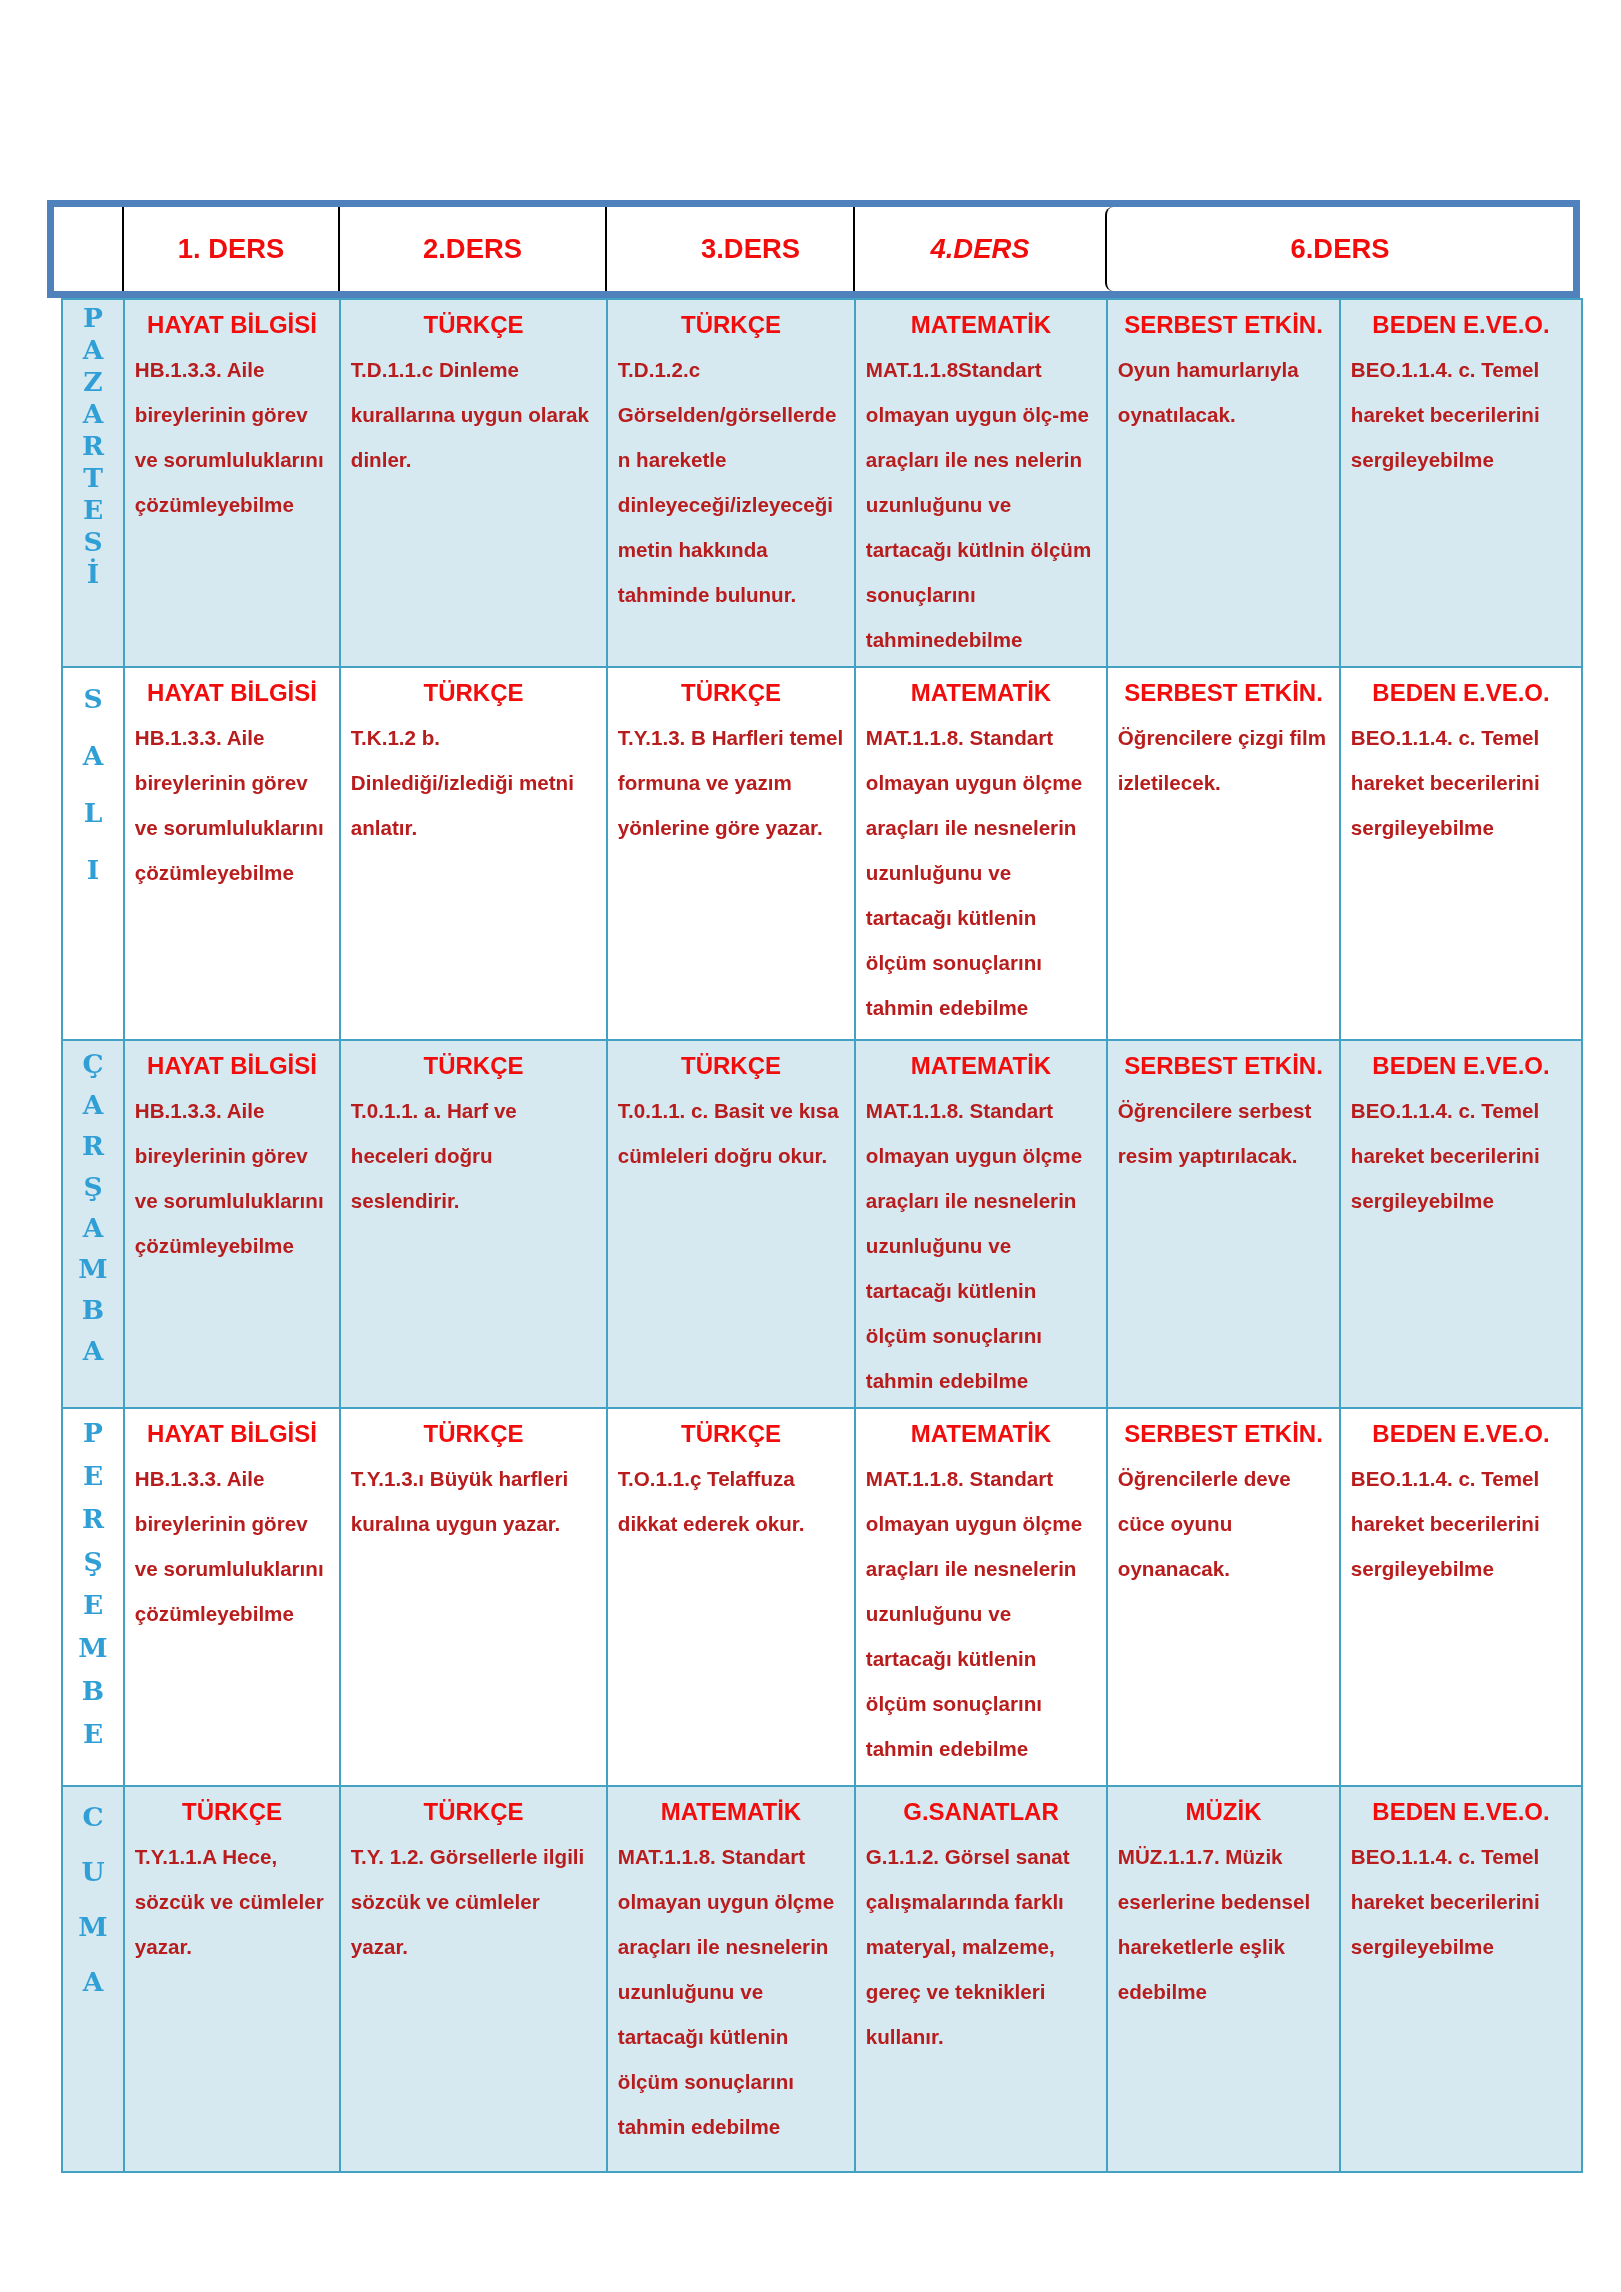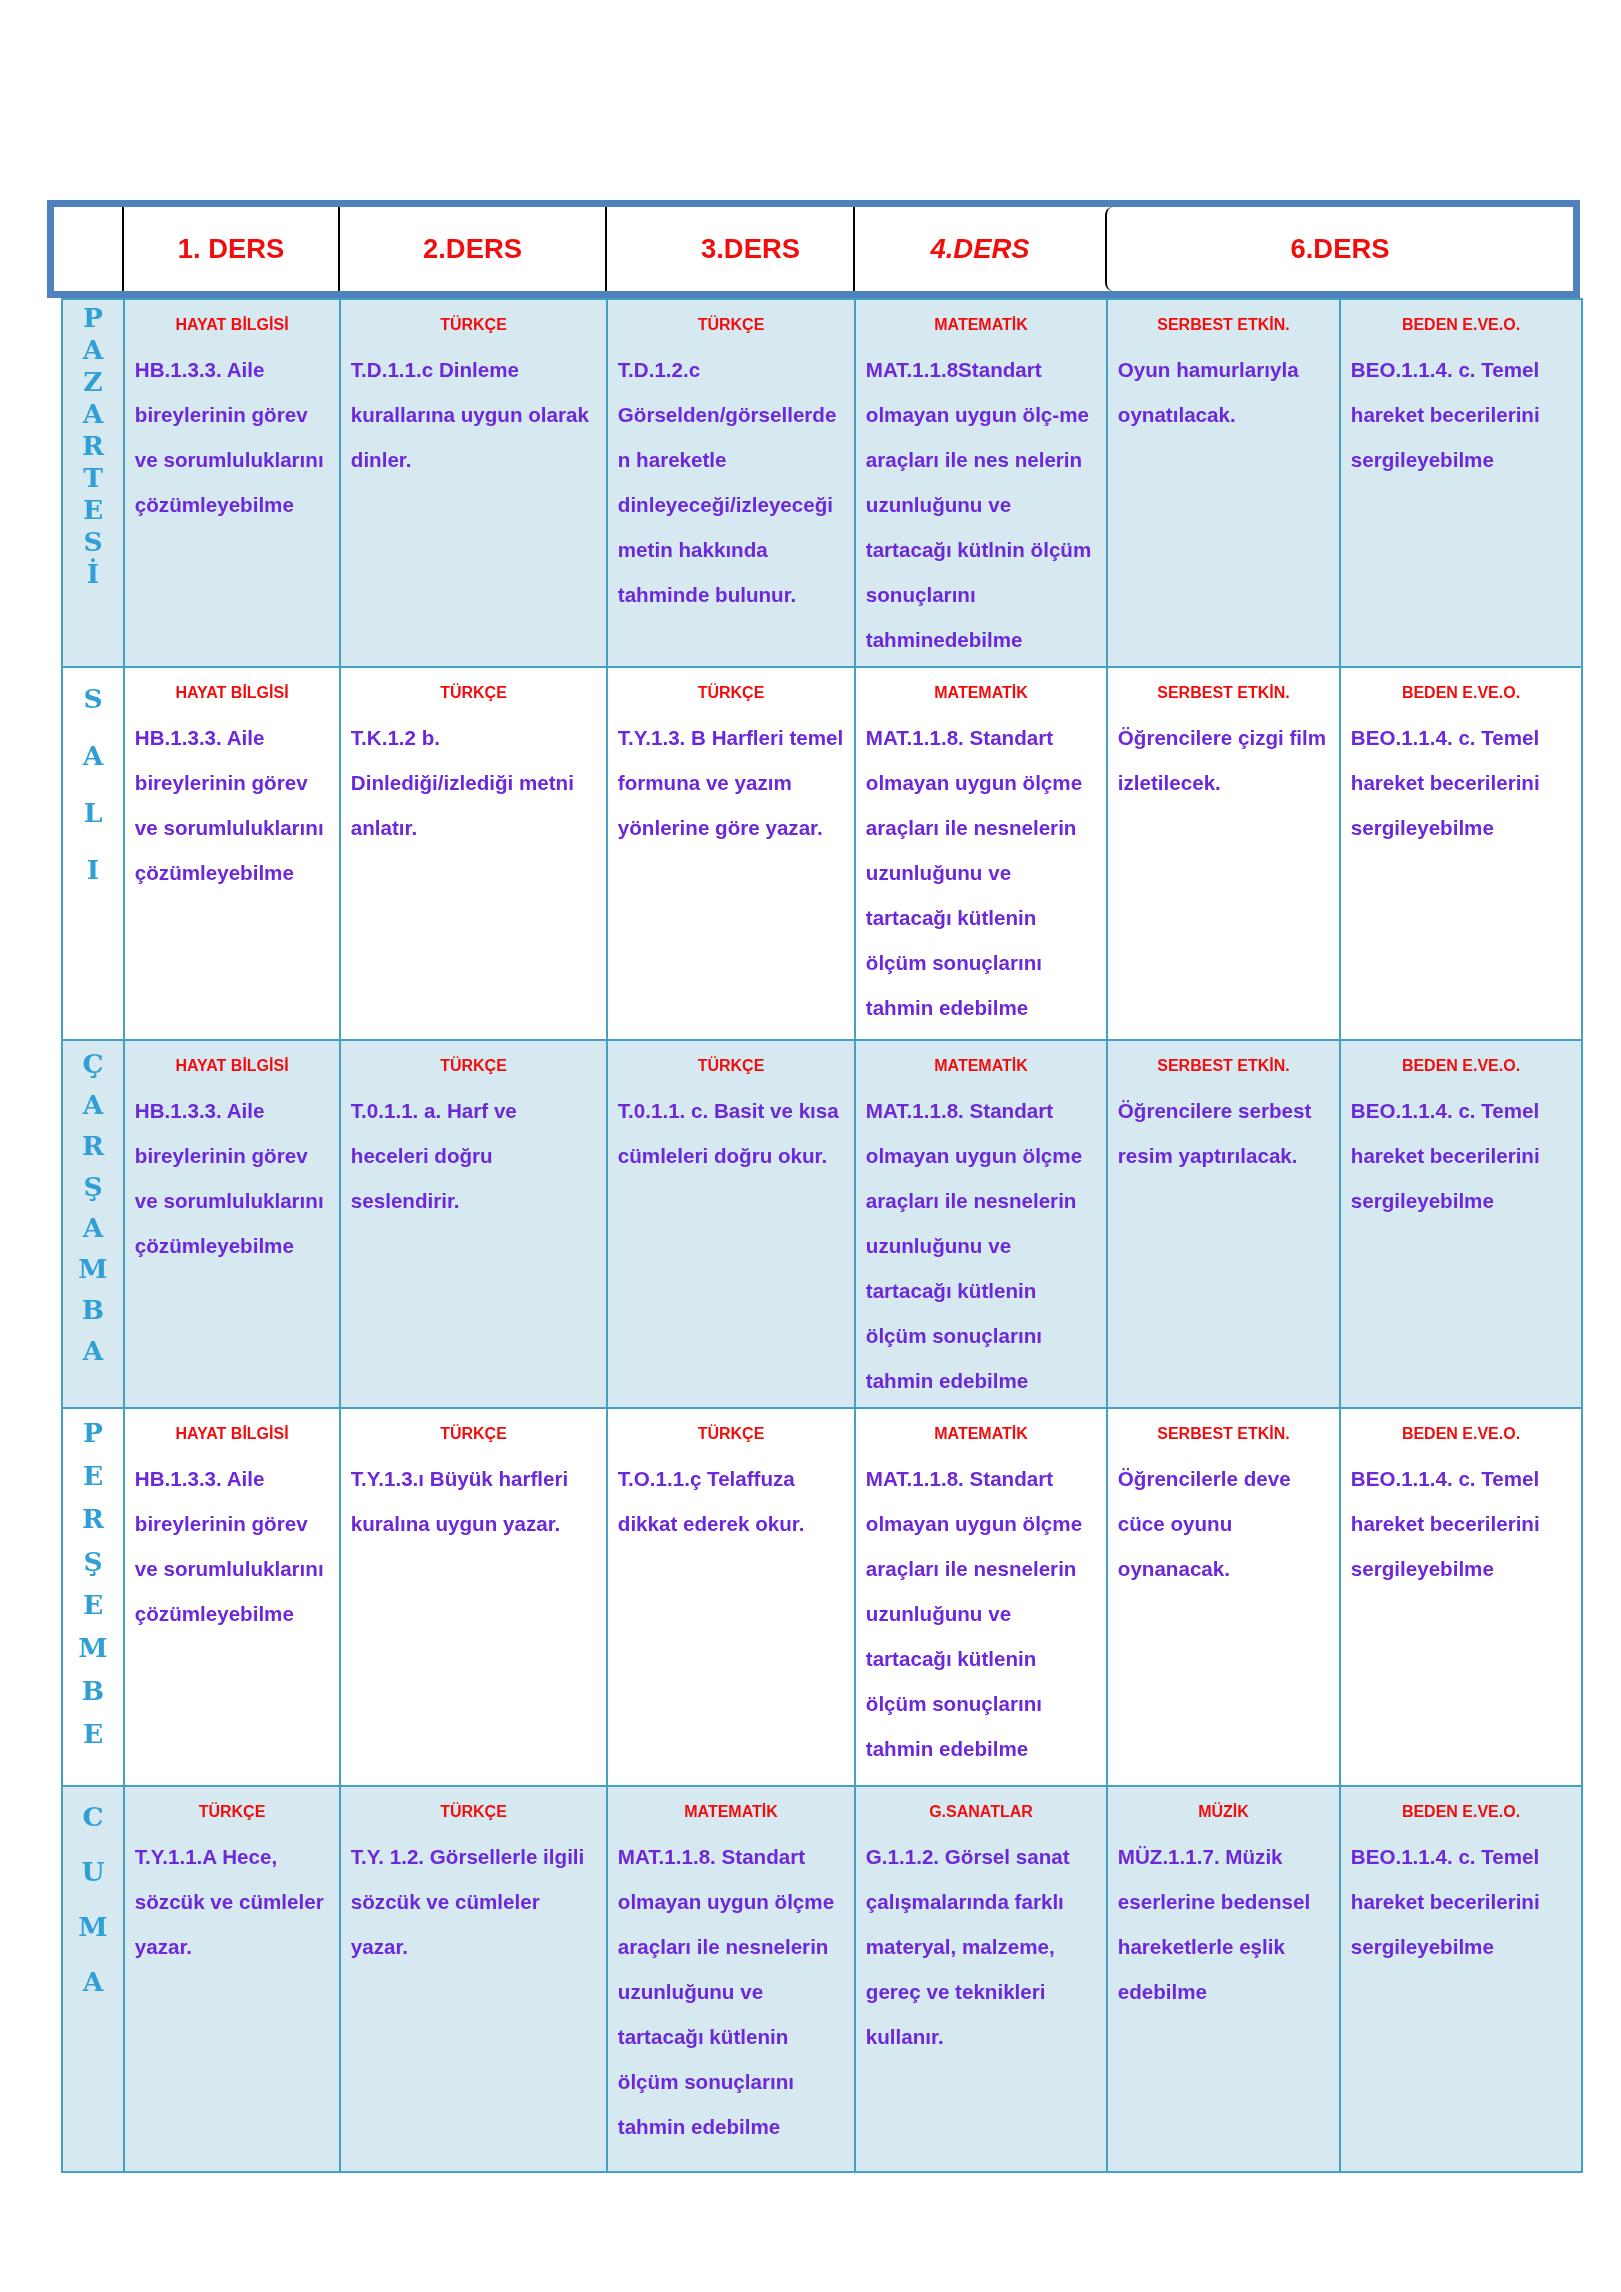--- a/index.html
+++ b/index.html
@@ -33,22 +33,22 @@
 
   td.day-cell{vertical-align:middle;text-align:center;padding:0;}
   .day-letters{white-space:pre-line;color:#2f9fd6;font-family:"DejaVu Serif",serif;
                font-weight:bold;font-size:26.5px;}
   tr.r1 .day-letters{line-height:32px;}
   tr.r2 .day-letters{line-height:57px;}
   tr.r3 .day-letters{line-height:41px;}
   tr.r4 .day-letters{line-height:43px;}
   tr.r5 .day-letters{line-height:55px;}
 
-  .subject{text-align:center;color:#f20d0d;font-weight:bold;font-size:16px;line-height:45px;}
-  .lesson-text{color:#6d28d9;font-weight:bold;font-size:20.6px;line-height:45px;
+  .subject{text-align:center;color:#f20d0d;font-weight:bold;font-size:24px;line-height:45px;}
+  .lesson-text{color:#b91c1c;font-weight:bold;font-size:20.6px;line-height:45px;
                overflow-wrap:break-word;}
   tr.r1{height:306px;} tr.r2{height:373px;} tr.r3{height:352px;}
   tr.r4{height:378px;} tr.r5{height:386px;}
 </style>
 </head>
 <body>
 
 <div class="page">
 
 

